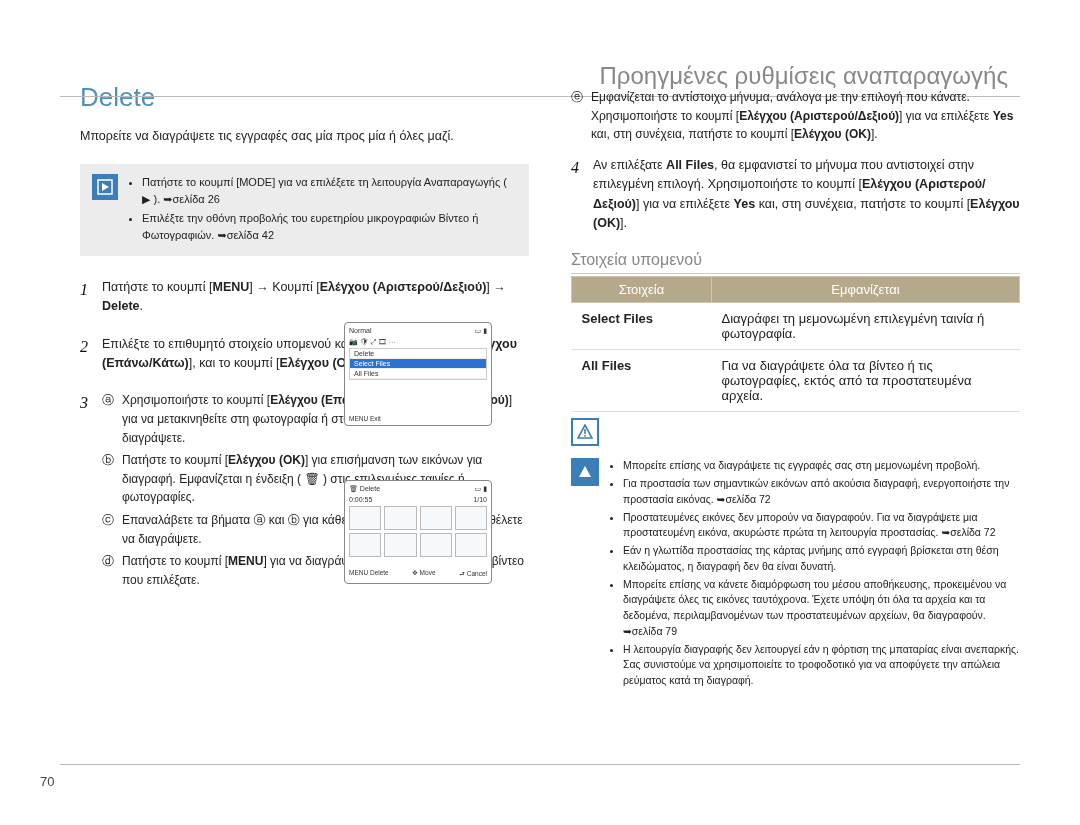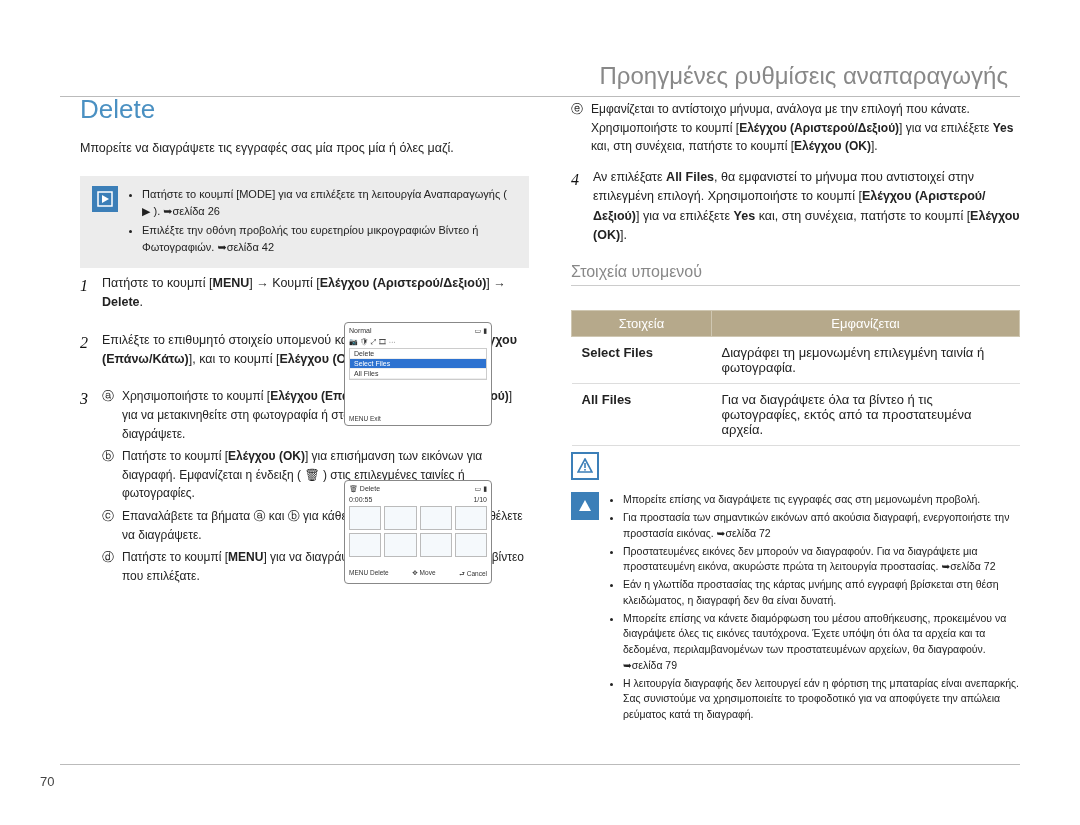--- a/index.html
+++ b/index.html
@@ -1,43 +1,43 @@
 <!DOCTYPE html>
 <html><head>
 <meta charset="utf-8">
 <style>
   html,body{margin:0;padding:0;background:#fff;font-family:Arial,Helvetica,sans-serif;color:#222;}
-  .page{width:1080px;height:825px;position:relative;box-sizing:border-box;padding:36px 60px 30px 80px;}
+  .page{width:1080px;height:825px;position:relative;box-sizing:border-box;padding:24px 60px 30px 80px;}
   .header-title{position:absolute;top:62px;right:72px;font-size:24px;color:#888;}
   .header-rule{position:absolute;top:96px;left:60px;right:60px;border-top:1px solid #bbb;}
   .columns{display:flex;gap:42px;margin-top:58px;}
   .col{width:50%;}
   h1.delete{color:#4a90c2;font-weight:normal;font-size:26px;margin:0 0 14px 0;}
   .intro{font-size:12.5px;line-height:1.5;margin-bottom:18px;}
-  .notebox{background:#ececec;display:flex;align-items:flex-start;padding:10px 12px;margin-bottom:6px;font-size:11px;line-height:1.55;}
+  .notebox{background:#ececec;display:flex;align-items:flex-start;padding:10px 12px;margin-bottom:22px;font-size:11px;line-height:1.55;}
   .notebox .icon{width:26px;height:26px;min-width:26px;background:#3c7fb8;display:flex;align-items:center;justify-content:center;margin-right:10px;}
   .notebox .icon svg, .warnbox .icon svg, .infobox .icon svg{display:block;}
   .notebox ul, .warnbox ul, .infobox ul{margin:0;padding-left:14px;}
   .notebox li, .warnbox li, .infobox li{margin-bottom:2px;}
   ol.steps{list-style:none;margin:0;padding:0;counter-reset:step;}
   ol.steps>li{counter-increment:step;position:relative;padding-left:22px;margin-bottom:18px;font-size:12.5px;line-height:1.55;}
   ol.steps>li::before{content:counter(step);position:absolute;left:0;top:0;font-size:16px;font-family:Georgia,serif;font-style:italic;color:#111;}
   .ministeps{list-style:none;margin:6px 0 0 0;padding:0;}
   .ministeps>li{position:relative;padding-left:20px;margin-bottom:4px;font-size:12px;line-height:1.55;}
   .ministeps>li .circ{position:absolute;left:0;top:0;font-size:12px;}
   .arrow{font-weight:bold;}
   .camera-shot{position:absolute;width:148px;height:104px;border:1px solid #888;border-radius:4px;background:#fff;font-size:8px;color:#333;box-sizing:border-box;padding:4px;}
   .camera-shot .topbar{display:flex;justify-content:space-between;margin-bottom:3px;font-size:7px;}
   .camera-shot .menu{border:1px solid #ccc;}
   .camera-shot .menu .mi{padding:1px 4px;font-size:7px;border-bottom:1px solid #eee;}
   .camera-shot .menu .mi.sel{background:#2d72d0;color:#fff;}
   .camera-shot .foot{position:absolute;bottom:3px;left:4px;right:4px;display:flex;justify-content:space-between;font-size:6.5px;}
   .camera-shot.thumbs .grid{display:grid;grid-template-columns:repeat(4,1fr);gap:3px;margin-top:3px;}
   .camera-shot.thumbs .thumb{height:22px;border:1px solid #bbb;background:#f5f9fc;}
-  .subhead{color:#888;font-size:16px;border-bottom:1px solid #ccc;padding-bottom:4px;margin:18px 0 24px 0;}
+  .subhead{color:#888;font-size:16px;border-bottom:1px solid #ccc;padding-bottom:4px;margin:18px 0 2px 0;}
   table.sub{width:100%;border-collapse:collapse;font-size:13px;}
   table.sub th{background:#b6a98b;color:#fff;font-weight:normal;padding:5px 8px;text-align:center;border:1px solid #cfc7b2;}
   table.sub td{padding:8px 10px;vertical-align:top;border-bottom:1px solid #ddd;}
   table.sub td.k{font-weight:bold;width:120px;}
   .warnbox,.infobox{display:flex;align-items:flex-start;padding:6px 0;font-size:10.5px;line-height:1.5;}
   .warnbox .icon,.infobox .icon{width:24px;height:24px;min-width:24px;border:2px solid #3c7fb8;display:flex;align-items:center;justify-content:center;margin-right:10px;}
   .warnbox .icon{color:#3c7fb8;}
   .infobox .icon{background:#3c7fb8;color:#fff;}
   .pagenum{position:absolute;left:40px;bottom:36px;font-size:13px;color:#444;}
   .foot-rule{position:absolute;left:60px;right:60px;bottom:60px;border-top:1px solid #bbb;}

